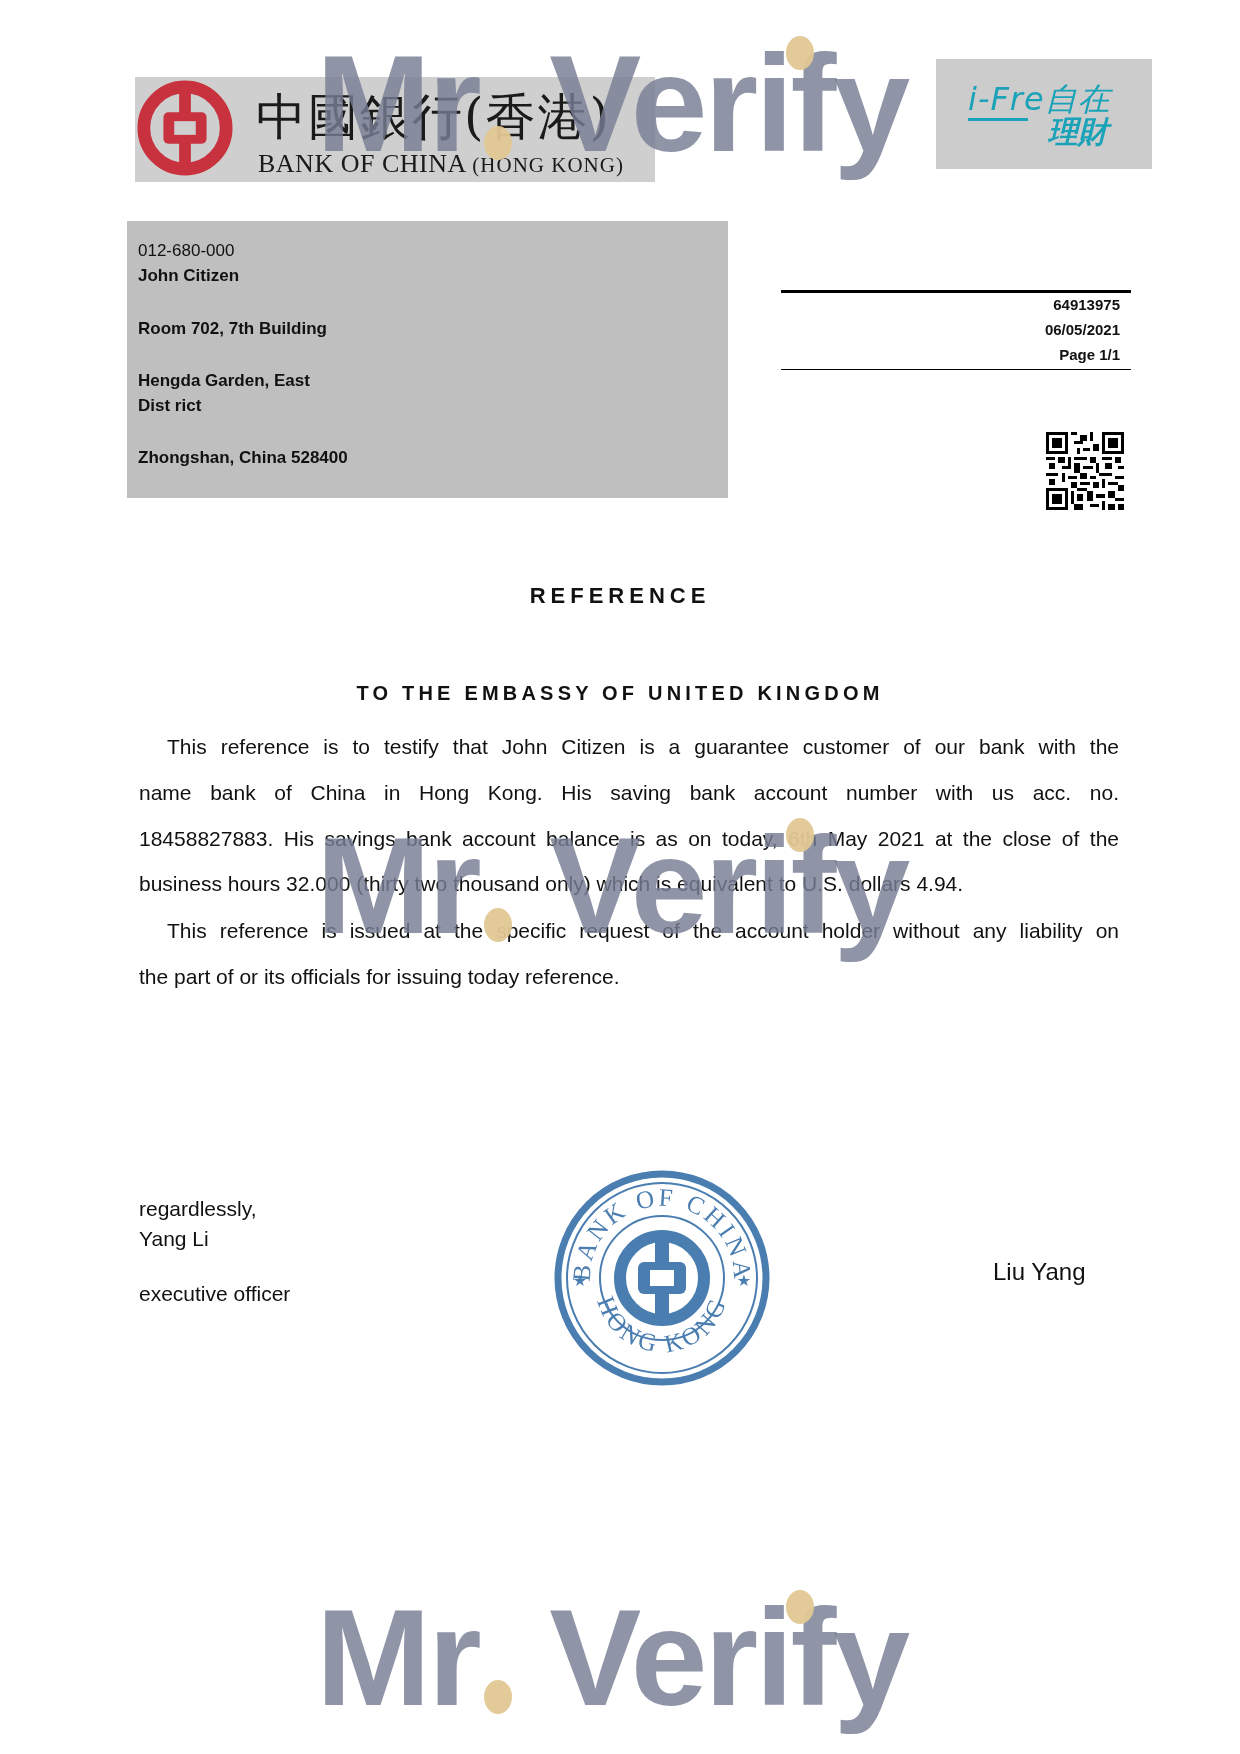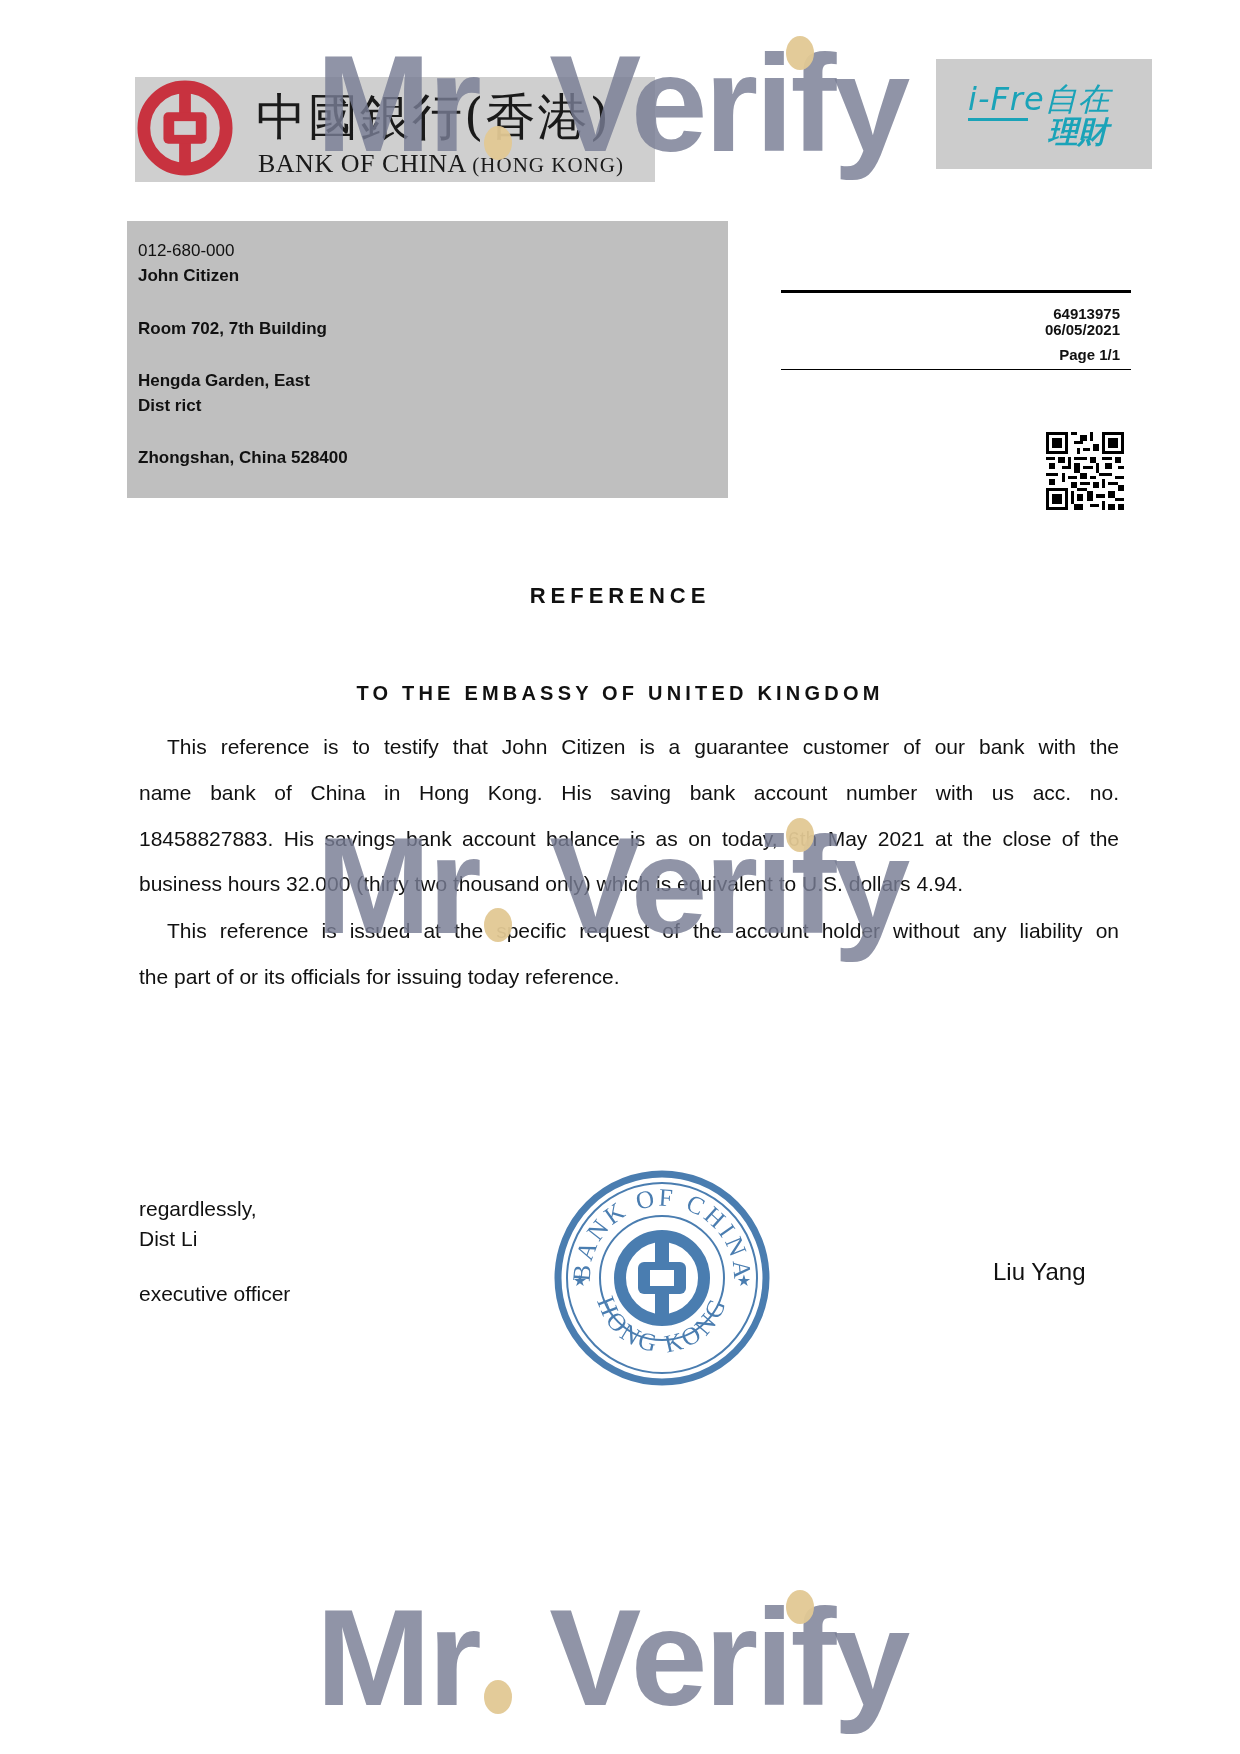--- a/index.html
+++ b/index.html
@@ -74,21 +74,21 @@
 
 <div class="abs addr-box"></div>
 <div class="abs addr-line" style="top:241px;">012-680-000</div>
 <div class="abs addr-line bold" style="top:266px;">John Citizen</div>
 <div class="abs addr-line bold" style="top:319px;">Room 702, 7th Building</div>
 <div class="abs addr-line bold" style="top:371px;">Hengda Garden, East</div>
 <div class="abs addr-line bold" style="top:396px;">Dist rict</div>
 <div class="abs addr-line bold" style="top:448px;">Zhongshan, China 528400</div>
 
 <div class="abs ref-rule-thick"></div>
-<div class="abs ref-val" style="top:296px;margin-top:9px;">64913975</div>
+<div class="abs ref-val" style="top:296px;">64913975</div>
 <div class="abs ref-val" style="top:321px;">06/05/2021</div>
 <div class="abs ref-val" style="top:346px;">Page 1/1</div>
 <div class="abs ref-rule-thin"></div>
 
 <svg class="abs qr" viewBox="0 0 25 25" shape-rendering="crispEdges">
   <rect width="25" height="25" fill="#fff"></rect>
   <g fill="#000">
     <rect x="0" y="0" width="7" height="7"></rect>
       <rect x="1" y="1" width="5" height="5" fill="#fff"></rect>
       <rect x="2" y="2" width="3" height="3"></rect>
@@ -152,21 +152,21 @@
 <div class="abs title title2">TO THE EMBASSY OF UNITED KINGDOM</div>
 
 <div class="abs body-line justify indent" style="top:735px;">This reference is to testify that John Citizen is a guarantee customer of our bank with the</div>
 <div class="abs body-line justify" style="top:781px;">name bank of China in Hong Kong. His saving bank account number with us acc. no.</div>
 <div class="abs body-line justify" style="top:827px;">18458827883. His savings bank account balance is as on today, 6th May 2021 at the close of the</div>
 <div class="abs body-line" style="top:872px;">business hours 32.000 (thirty two thousand only) which is equivalent to U.S. dollars 4.94.</div>
 <div class="abs body-line justify indent" style="top:919px;">This reference is issued at the specific request of the account holder without any liability on</div>
 <div class="abs body-line" style="top:965px;">the part of or its officials for issuing today reference.</div>
 
 <div class="abs sig" style="top:1197px;">regardlessly,</div>
-<div class="abs sig" style="top:1227px;">Dist Li</div>
+<div class="abs sig" style="top:1227px;">Yang Li</div>
 <div class="abs sig" style="top:1282px;">executive officer</div>
 <div class="abs sig-right">Liu Yang</div>
 
 <svg class="abs seal" viewBox="0 0 220 220">
   <defs>
     <path id="sealTop" d="M 38,110 A 72,72 0 0 1 182,110"></path>
     <path id="sealBottom" d="M 44,118 A 66,66 0 0 0 176,118"></path>
   </defs>
   <circle cx="110" cy="110" r="104" fill="none" stroke="#4a7db0" stroke-width="7"></circle>
   <circle cx="110" cy="110" r="95" fill="none" stroke="#4a7db0" stroke-width="2"></circle>

